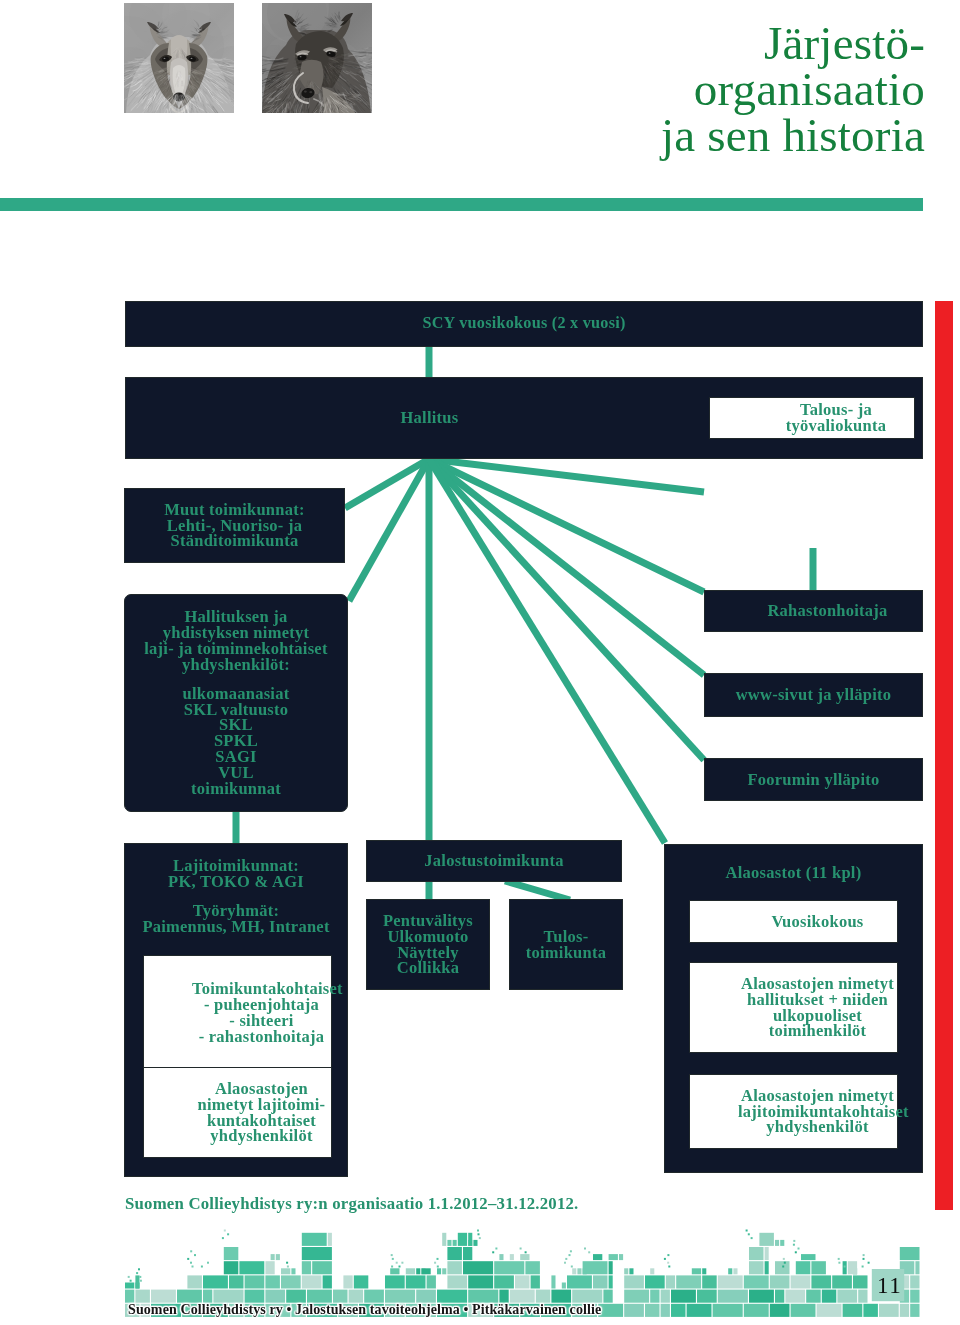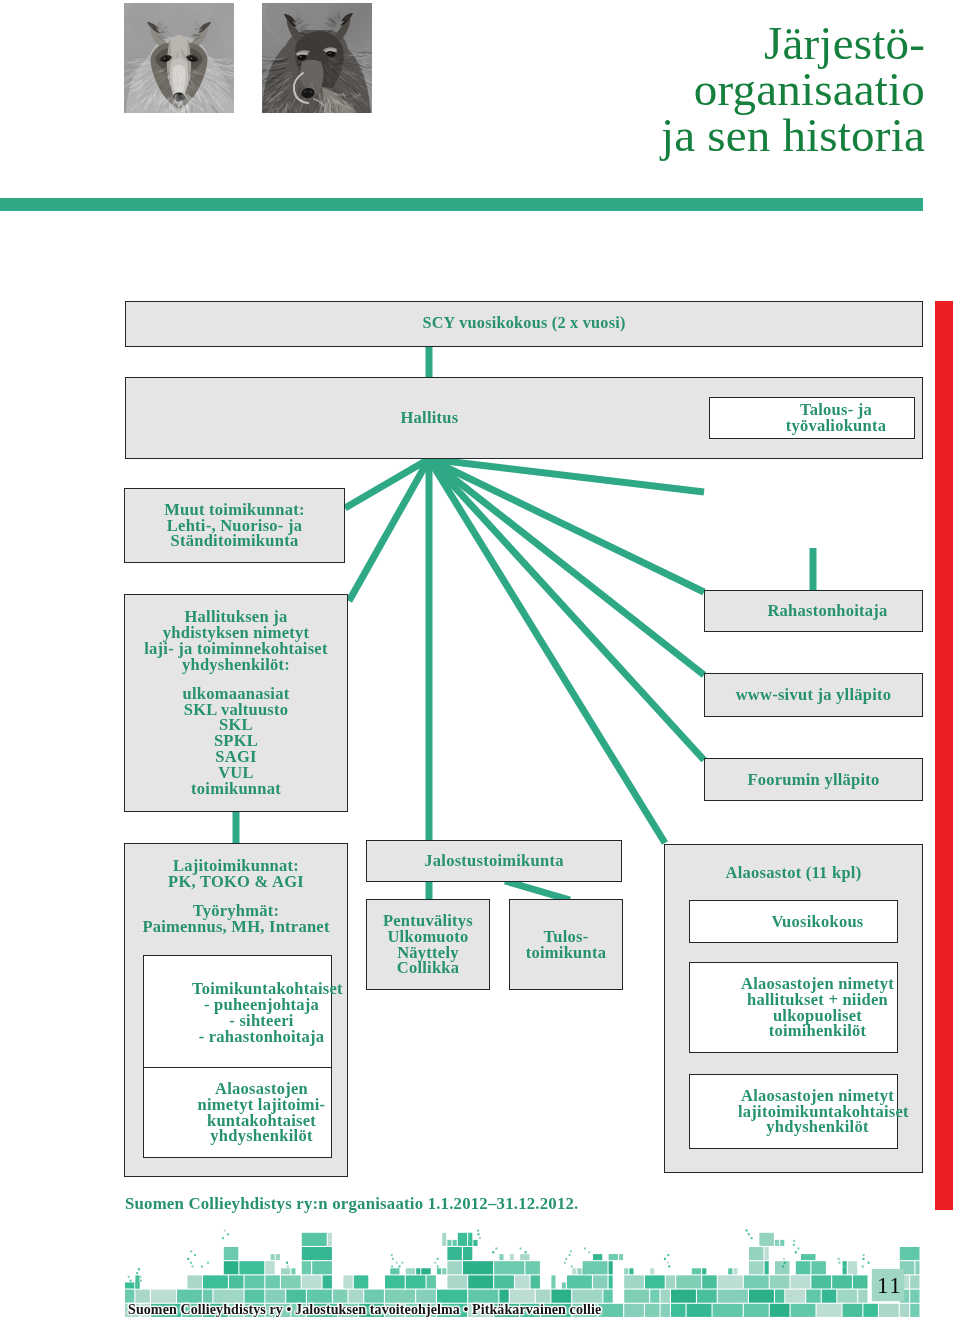--- a/index.html
+++ b/index.html
@@ -13,36 +13,36 @@
 
   #title{position:absolute;right:35px;top:20px;width:560px;text-align:right;
     color:#15803d;font-size:47px;line-height:46px;font-weight:300;letter-spacing:0.2px;}
 
   #greenbar{position:absolute;left:0;top:198px;width:923px;height:13px;background:#2FA886;}
 
   
   #redbar{position:absolute;left:935px;top:301px;width:18px;height:909px;background:#ED1F24;}
 
   
-  .bx{position:absolute;box-sizing:border-box;border:1.25px solid #20282a;background:#e5e5e5;
+  .bx{position:absolute;box-sizing:border-box;border:1.25px solid #20282a;background:#0f172a;
       color:#27926f;font-weight:bold;text-align:center;display:flex;align-items:center;justify-content:center;letter-spacing:0.25px;}
   .bx.white{background:#ffffff;padding-left:48px;}
   .bx > .t{display:block;width:100%;}
   .bx .ln{display:inline;}
 
   .bx .t{line-height:15.9px;}
   .bx .gap{display:block;height:13px;}
   #connectors{position:absolute;left:0;top:0;width:960px;height:1325px;}
 
   #b-scy{left:125px;top:301px;width:798px;height:46px;font-size:16.2px;}
   #b-hallitus{left:125px;top:377px;width:798px;height:82px;font-size:16.5px;justify-content:flex-start;}
   #b-hallitus > .t{width:607px;}
   #b-talous{left:709px;top:397px;width:206px;height:42px;font-size:16.5px;}
   #b-muut{left:124px;top:488px;width:221px;height:75px;font-size:16.5px;}
-  #b-nimetyt{left:124px;top:594px;width:224px;height:218px;font-size:16.5px;}
+  #b-nimetyt{left:124px;top:594px;width:224px;height:218px;font-size:16.5px;border-radius:7px;}
   #b-jasen{left:704px;top:490px;width:219px;height:58px;font-size:16.5px;}
   #b-rahasto{left:704px;top:590px;width:219px;height:42px;font-size:16.5px;padding-left:28px;}
   #b-www{left:704px;top:673px;width:219px;height:44px;font-size:16.5px;}
   #b-foorumi{left:704px;top:758px;width:219px;height:43px;font-size:16.5px;}
   #b-laji{left:124px;top:843px;width:224px;height:334px;font-size:16.5px;align-items:flex-start;padding-top:14px;}
   #b-toimik{left:143px;top:955px;width:189px;height:116px;font-size:16.5px;}
   #b-alalaji{left:143px;top:1067px;width:189px;height:91px;font-size:16.5px;}
   #b-jalostus{left:366px;top:840px;width:256px;height:42px;font-size:16.5px;}
   #b-pentu{left:366px;top:899px;width:124px;height:91px;font-size:16.5px;}
   #b-tulos{left:509px;top:899px;width:114px;height:91px;font-size:16.5px;}

